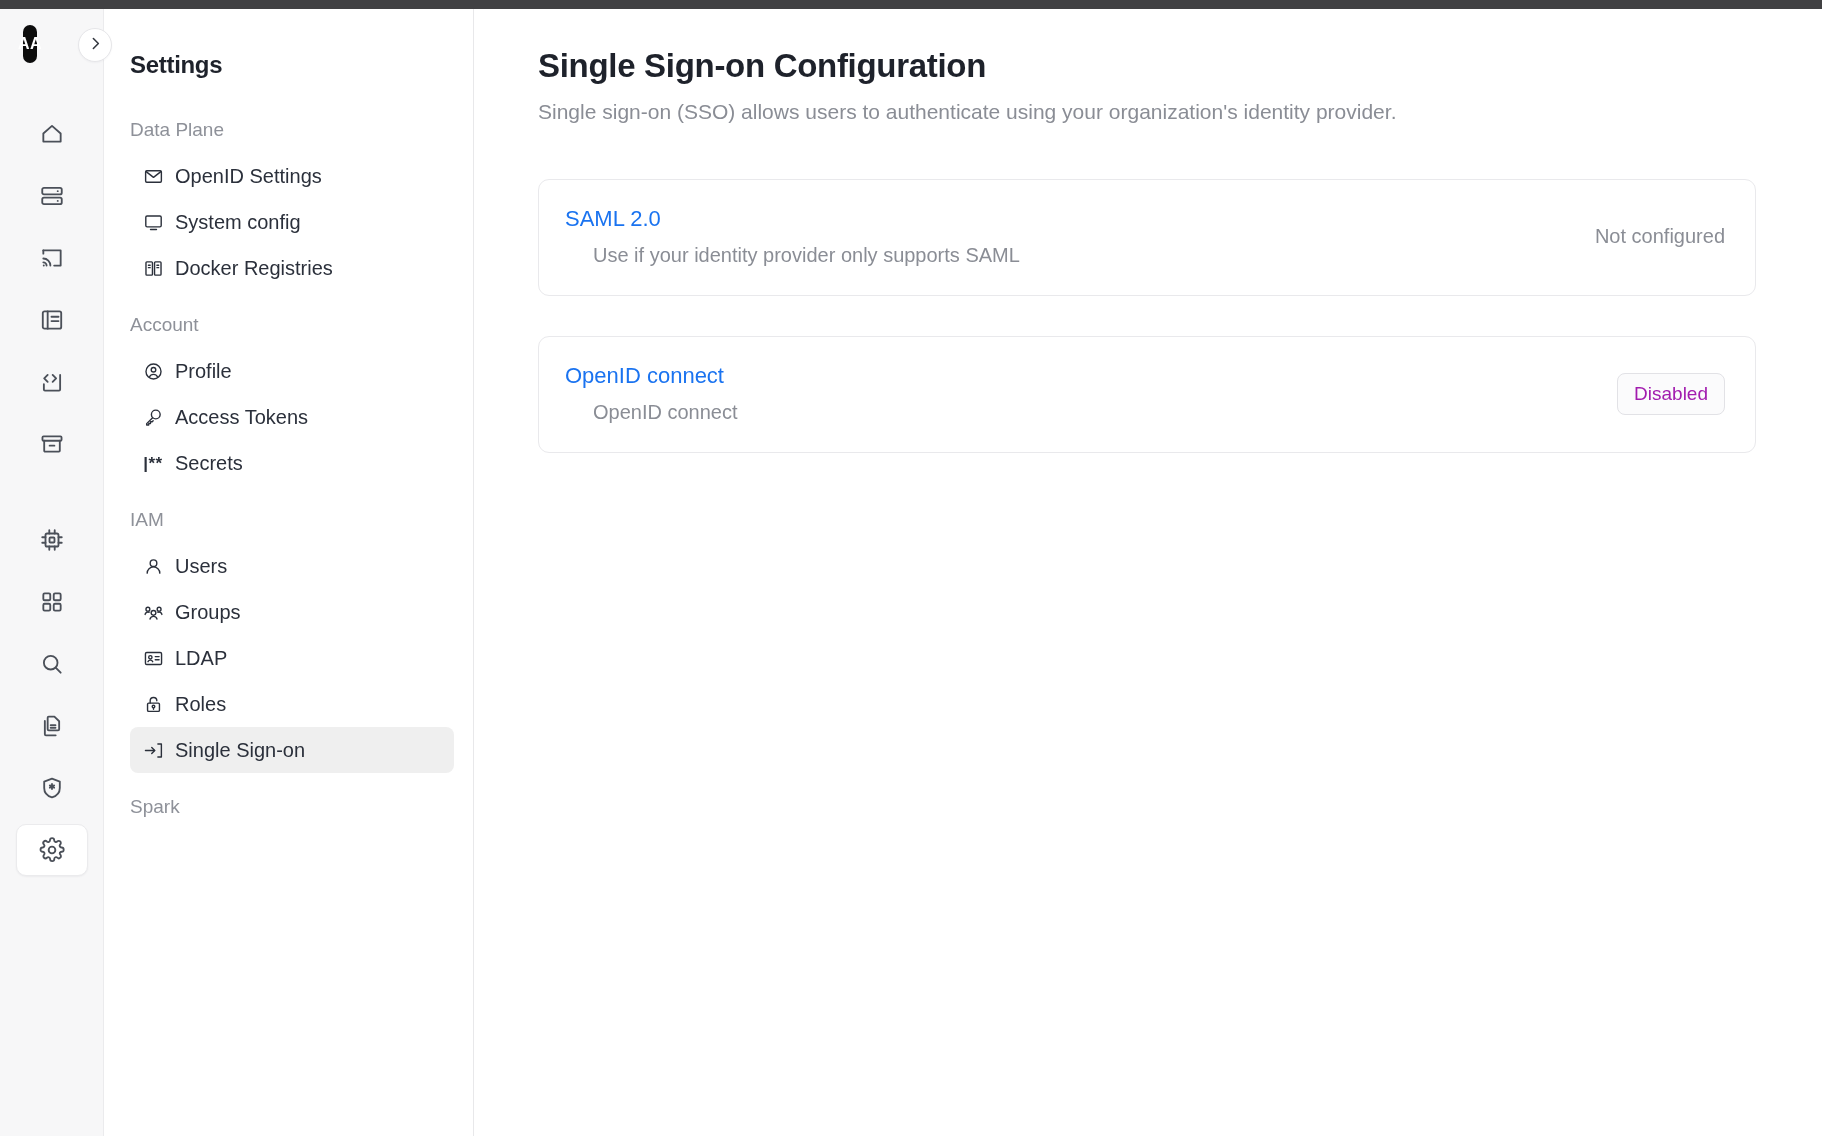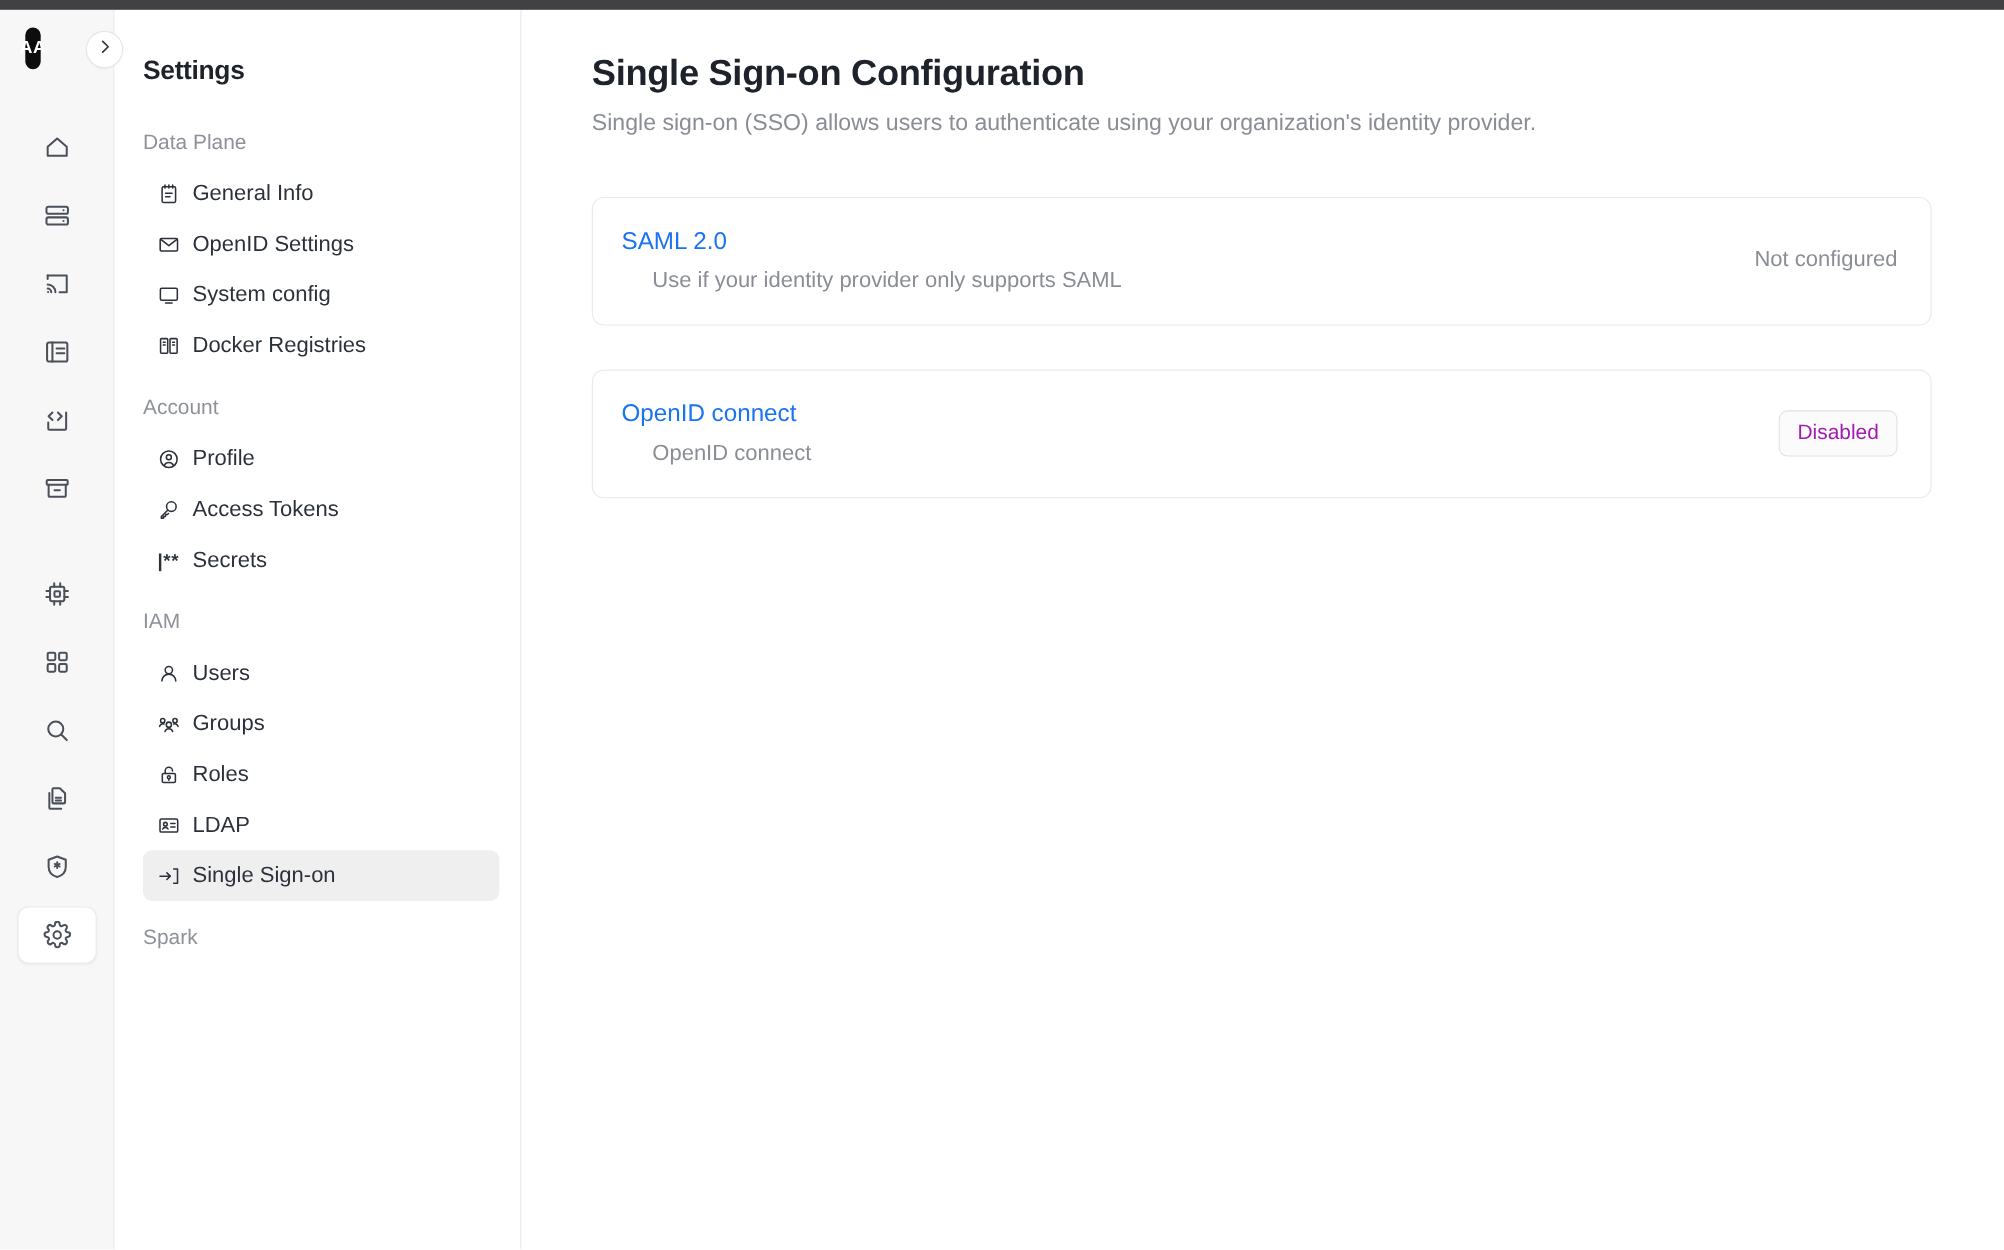--- a/index.html
+++ b/index.html
@@ -371,30 +371,20 @@
     </span>
   </div>
 
   <div class="settings-panel">
     <div class="settings-title">Settings</div>
 
     <div class="nav">
 
       <div class="nav-section-label first">Data Plane</div>
 
-      <div class="nav-item">
-        <span class="nav-icon">
-          <svg width="21" height="21" viewBox="0 0 24 24" fill="none" stroke="#2b303b" stroke-width="1.6" stroke-linecap="round" stroke-linejoin="round">
-            <rect x="5" y="4.4" width="14" height="16.2" rx="1.4"></rect>
-            <path d="M8 2.6v3M12 2.6v3M16 2.6v3"></path>
-            <path d="M8.6 11h6.8M8.6 14.6h4.6"></path>
-          </svg>
-        </span>
-        <span>General Info</span>
-      </div>
 
       <div class="nav-item">
         <span class="nav-icon">
           <svg width="21" height="21" viewBox="0 0 24 24" fill="none" stroke="#2b303b" stroke-width="1.6" stroke-linecap="round" stroke-linejoin="round">
             <rect x="3" y="5.5" width="18" height="13" rx="1.3"></rect>
             <path d="M3.6 6.4 12 13l8.4-6.6"></path>
           </svg>
         </span>
         <span>OpenID Settings</span>
       </div>
@@ -470,39 +460,39 @@
             <circle cx="18.4" cy="8.2" r="2.2"></circle>
             <path d="M21.6 14.2a3.4 3.4 0 0 0-4.6-2.5"></path>
           </svg>
         </span>
         <span>Groups</span>
       </div>
 
       <div class="nav-item">
         <span class="nav-icon">
           <svg width="21" height="21" viewBox="0 0 24 24" fill="none" stroke="#2b303b" stroke-width="1.6" stroke-linecap="round" stroke-linejoin="round">
+            <rect x="2.8" y="5.2" width="18.4" height="13.6" rx="1.5"></rect>
+            <circle cx="8.4" cy="10.6" r="1.9"></circle>
+            <path d="M5.7 15.6a3 3 0 0 1 5.4 0"></path>
+            <path d="M14 9.8h4.4M14 13.4h4.4"></path>
+          </svg>
+        </span>
+        <span>LDAP</span>
+      </div>
+
+      <div class="nav-item">
+        <span class="nav-icon">
+          <svg width="21" height="21" viewBox="0 0 24 24" fill="none" stroke="#2b303b" stroke-width="1.6" stroke-linecap="round" stroke-linejoin="round">
             <rect x="5.2" y="10.4" width="13.6" height="9.4" rx="1.3"></rect>
             <path d="M8.2 10.4V7.8a3.8 3.8 0 0 1 7.6 0"></path>
             <circle cx="12" cy="14.4" r="1.5"></circle>
             <path d="M12 15.9v1.6"></path>
           </svg>
         </span>
         <span>Roles</span>
-      </div>
-
-      <div class="nav-item">
-        <span class="nav-icon">
-          <svg width="21" height="21" viewBox="0 0 24 24" fill="none" stroke="#2b303b" stroke-width="1.6" stroke-linecap="round" stroke-linejoin="round">
-            <rect x="2.8" y="5.2" width="18.4" height="13.6" rx="1.5"></rect>
-            <circle cx="8.4" cy="10.6" r="1.9"></circle>
-            <path d="M5.7 15.6a3 3 0 0 1 5.4 0"></path>
-            <path d="M14 9.8h4.4M14 13.4h4.4"></path>
-          </svg>
-        </span>
-        <span>LDAP</span>
       </div>
 
       <div class="nav-item selected">
         <span class="nav-icon">
           <svg width="21" height="21" viewBox="0 0 24 24" fill="none" stroke="#2b303b" stroke-width="1.6" stroke-linecap="round" stroke-linejoin="round">
             <path d="M2.8 12h10.4"></path>
             <path d="M10 8.6 13.4 12 10 15.4"></path>
             <path d="M17 4.6h4v14.8h-4"></path>
           </svg>
         </span>

